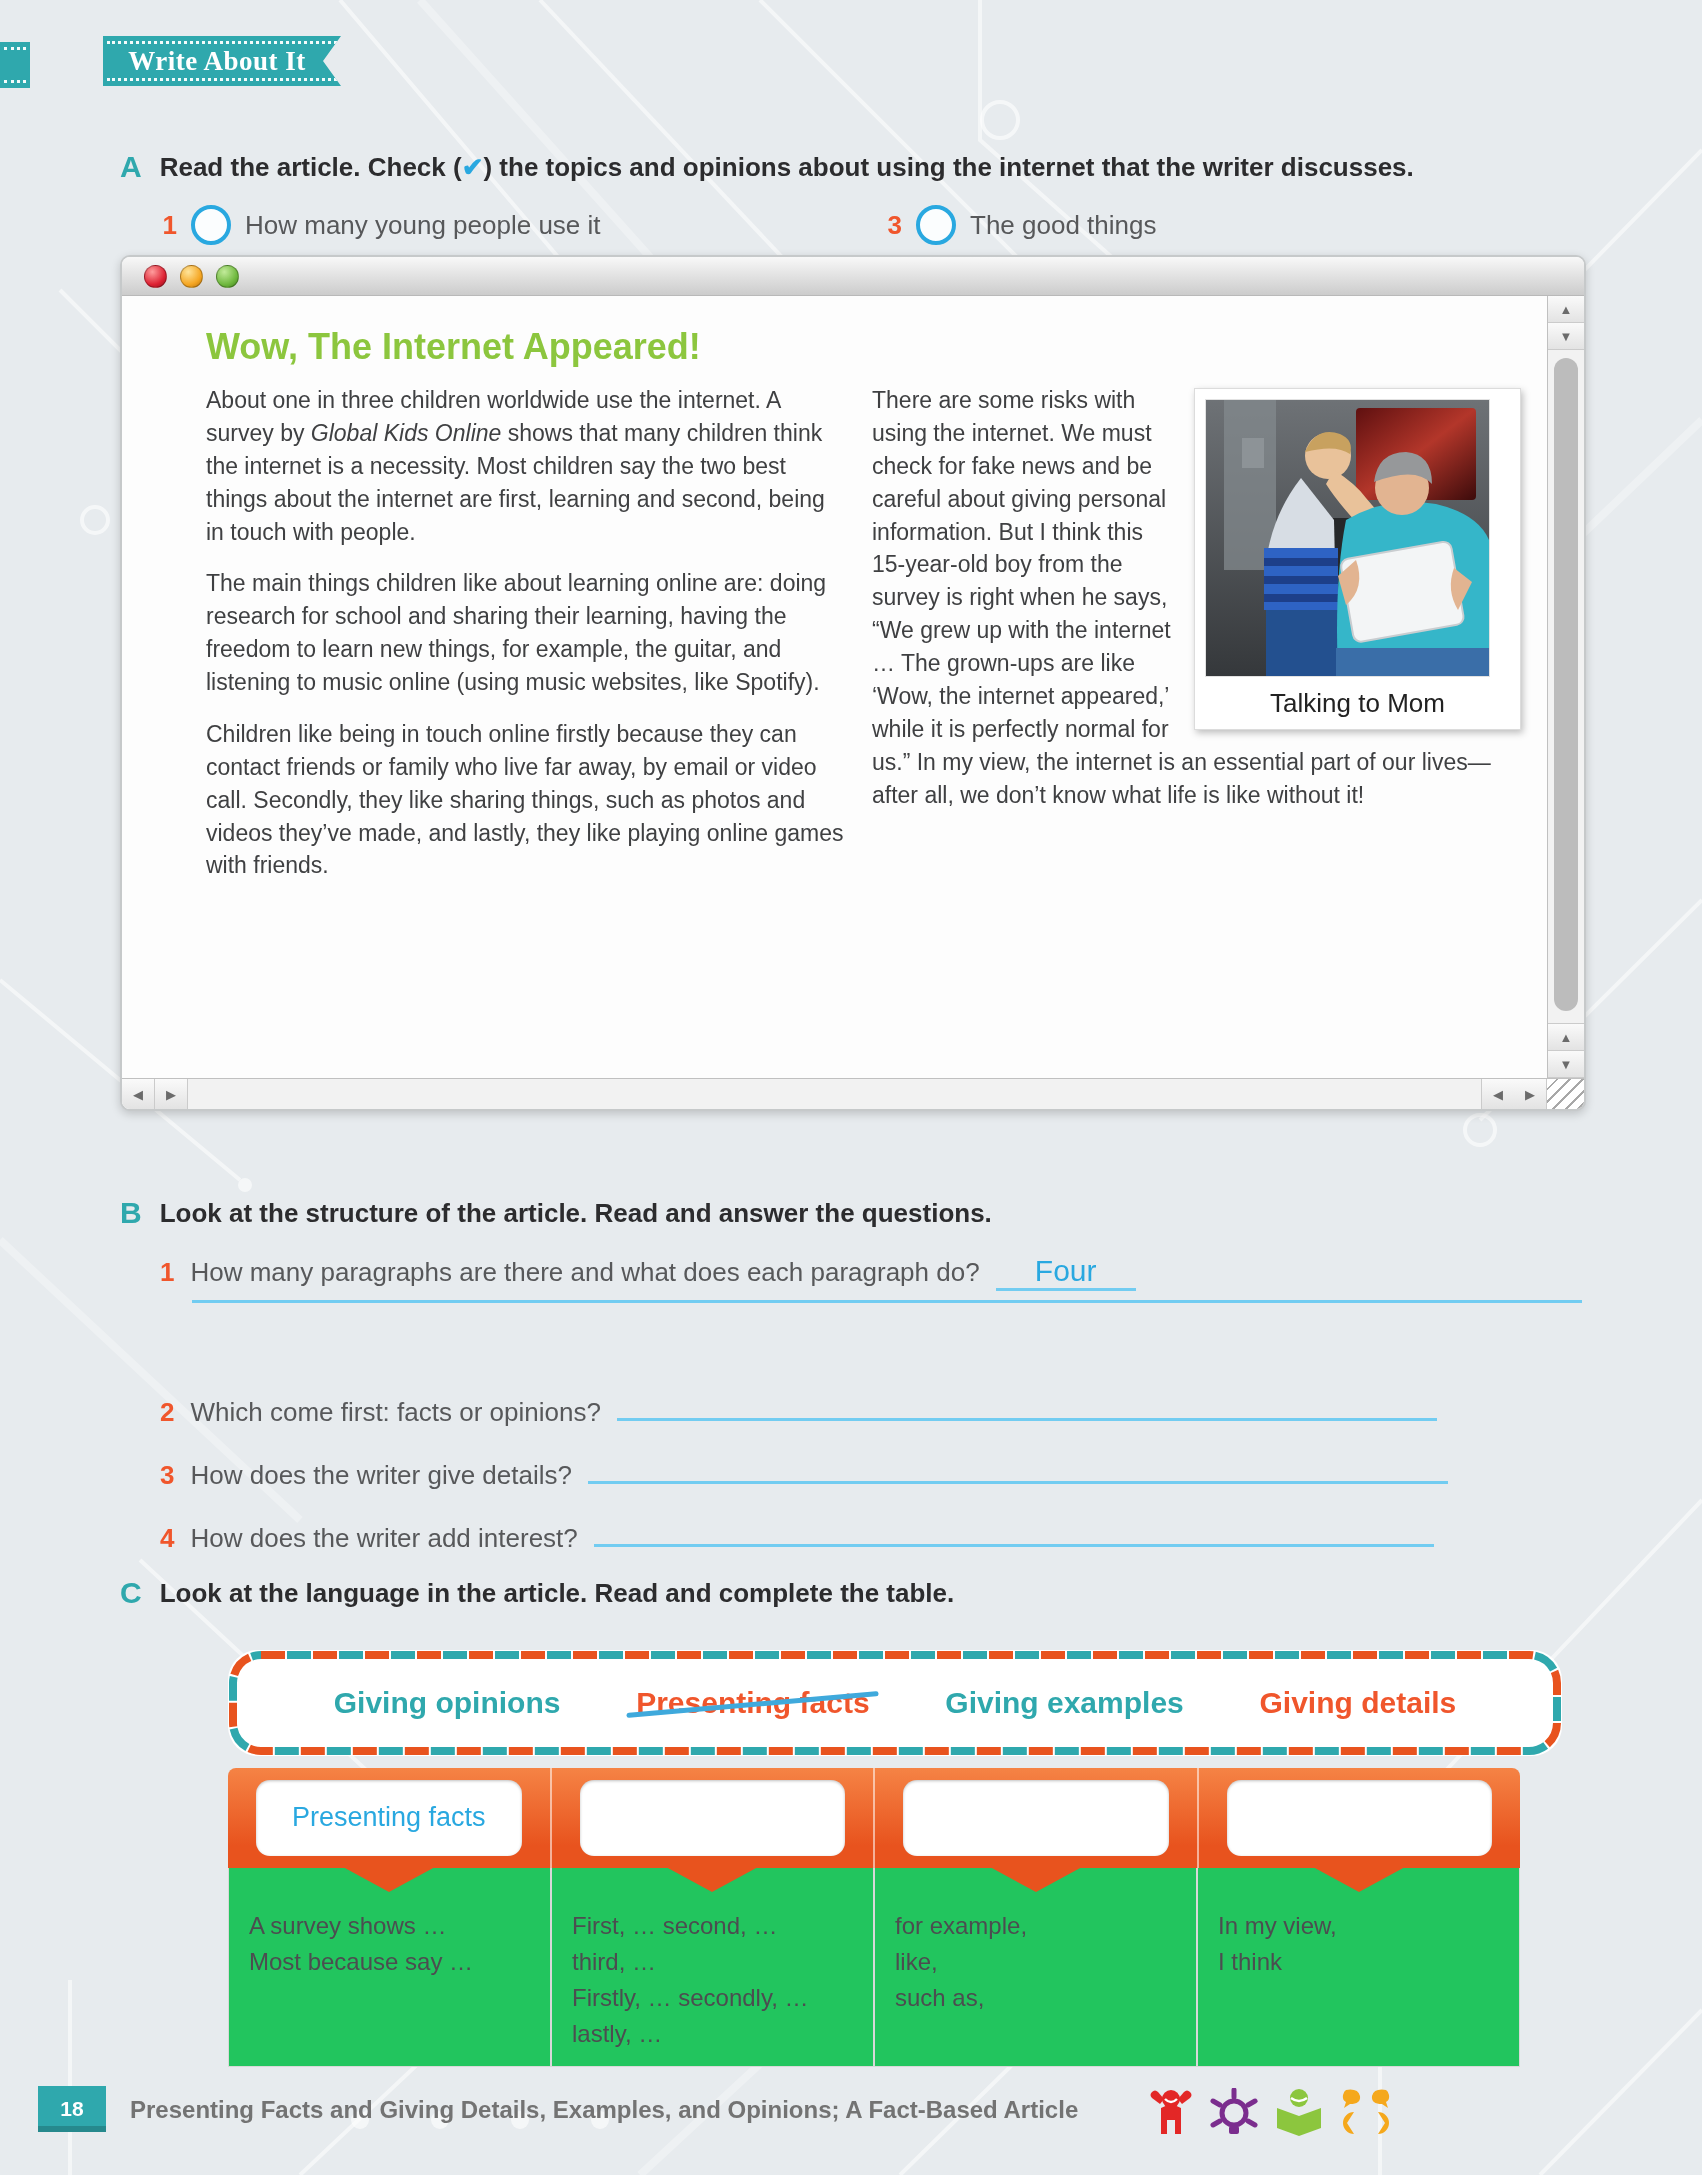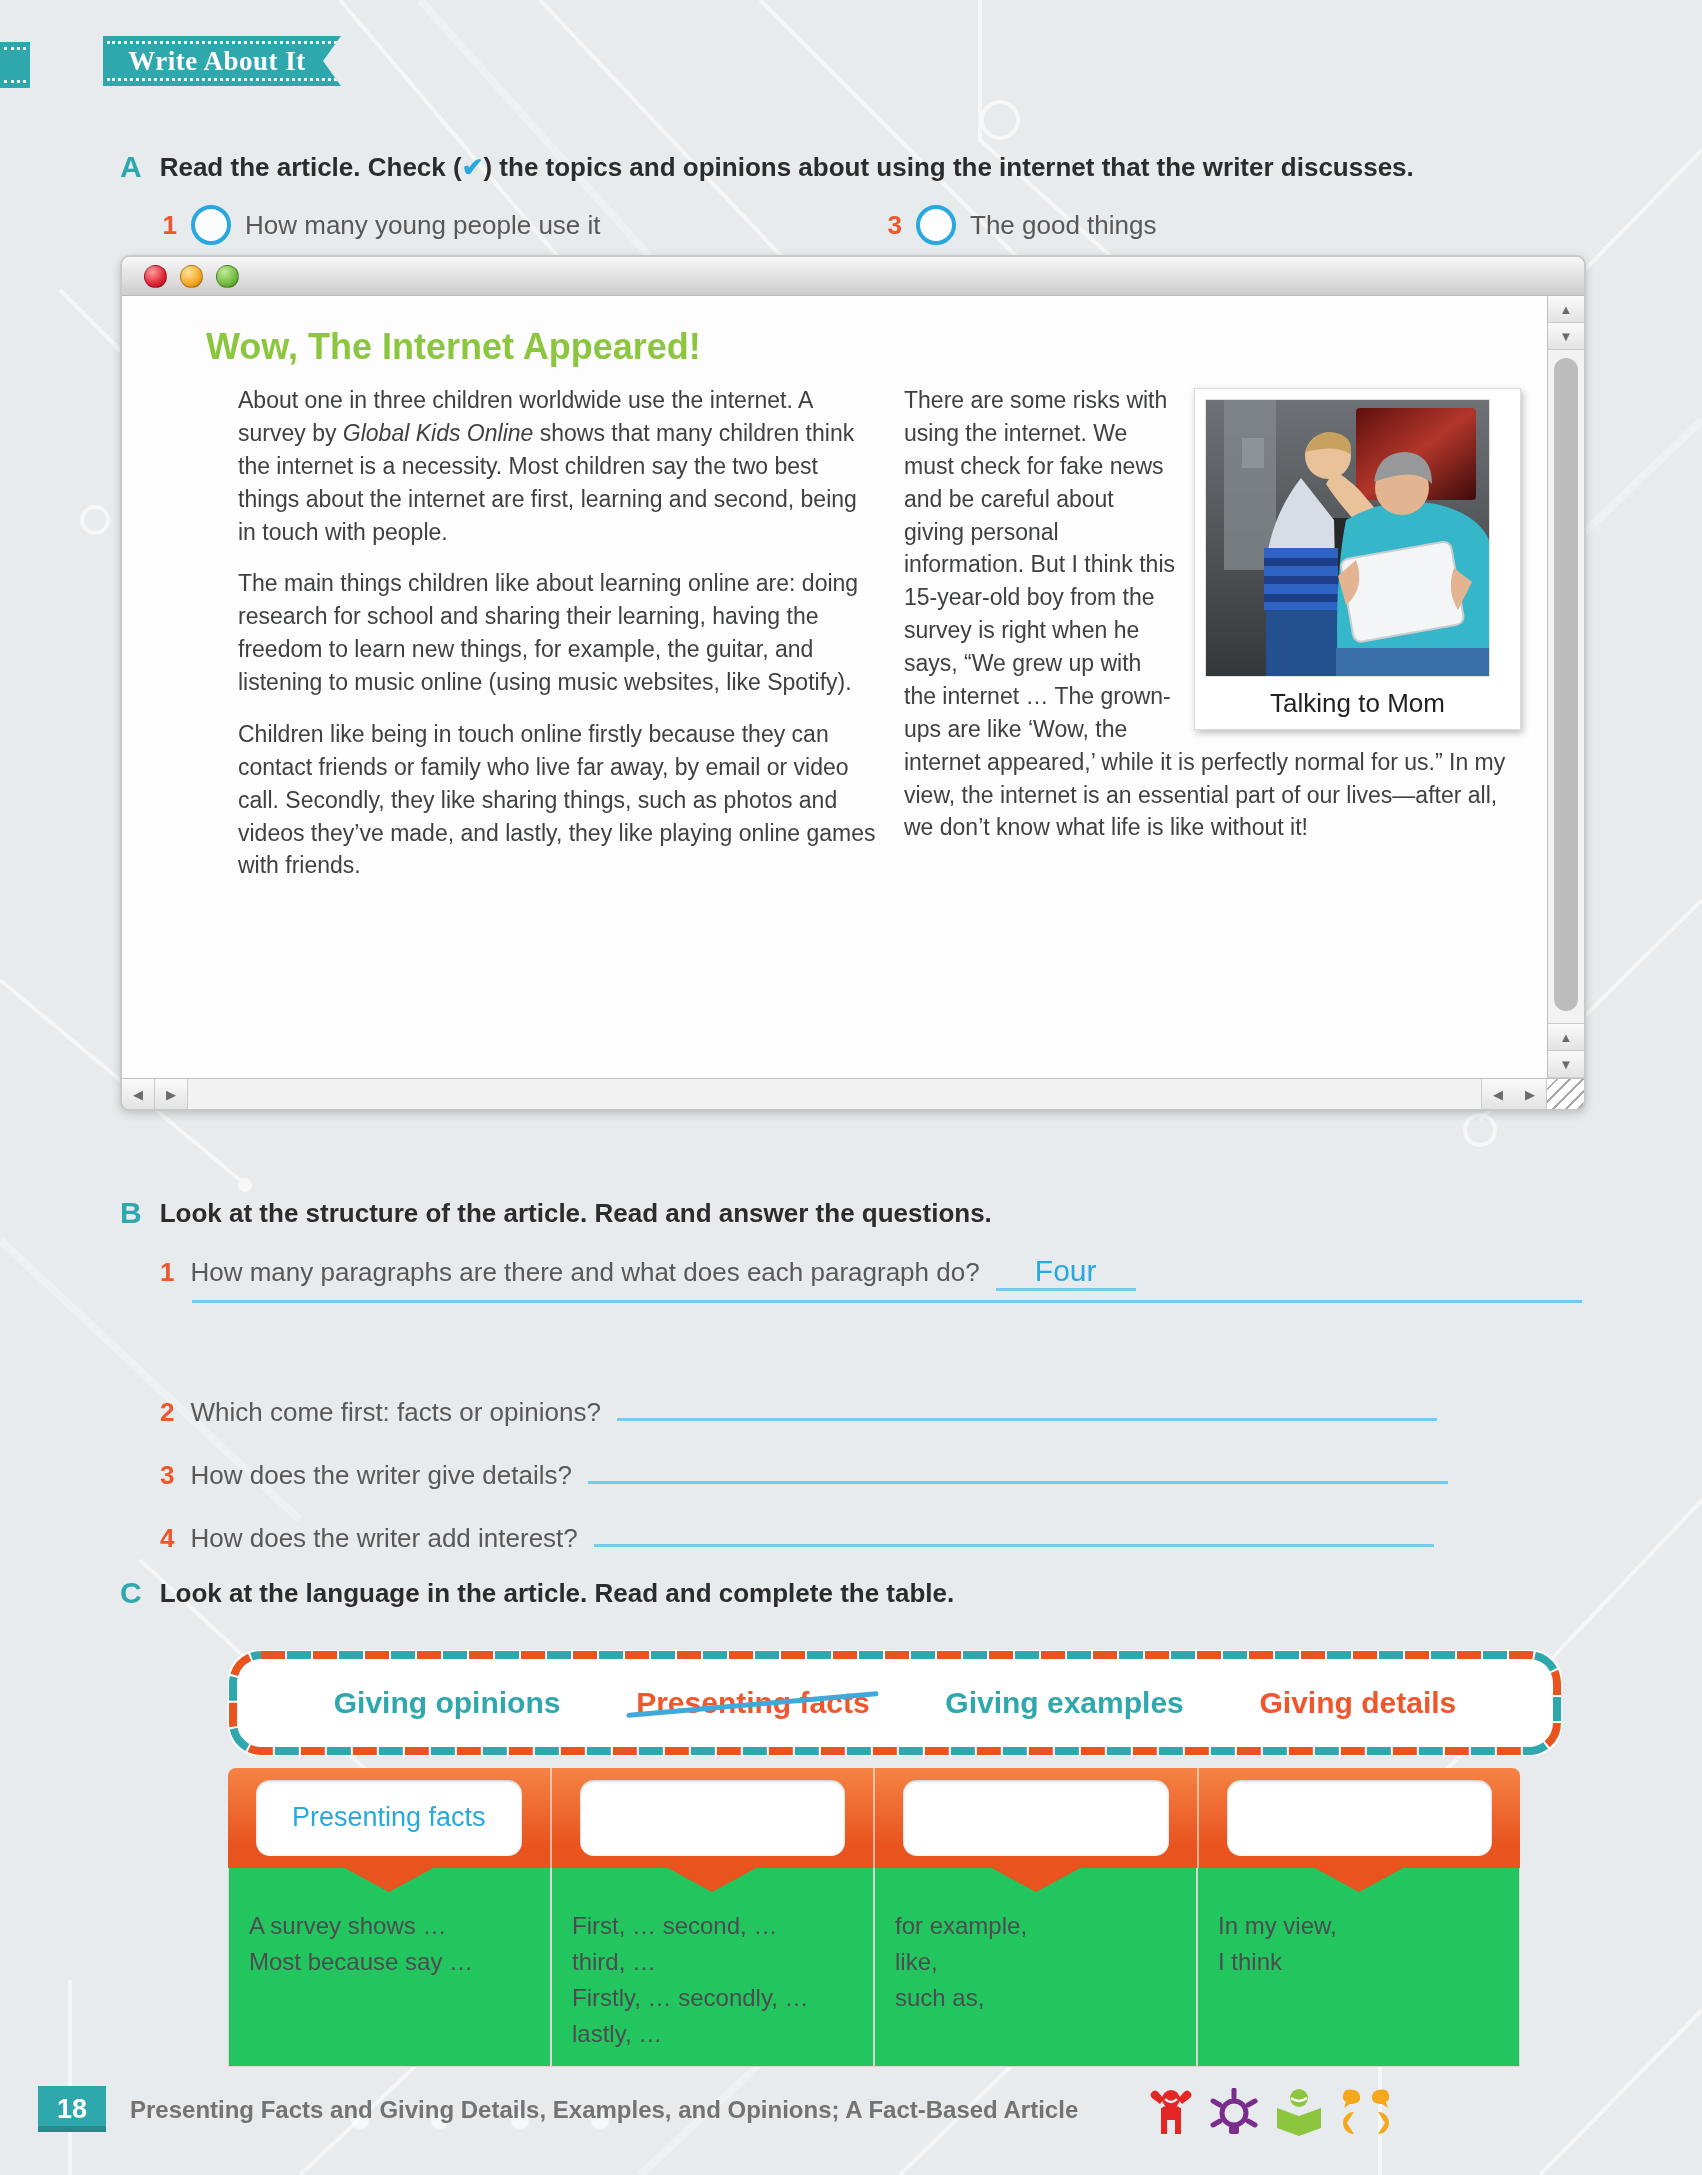--- a/index.html
+++ b/index.html
@@ -35,21 +35,21 @@
   .titlebar{height:38px;background:linear-gradient(#f8f8f8,#cccccc);border-bottom:1px solid #b9b9b9;
            display:flex;align-items:center;padding-left:22px;gap:13px;flex:0 0 auto;}
   .light{width:21px;height:21px;border-radius:50%;border:1px solid rgba(0,0,0,.25);}
   .light.red{background:radial-gradient(circle at 35% 28%,#ff9d9d,#dd2233 62%,#8f0d1a);}
   .light.yellow{background:radial-gradient(circle at 35% 28%,#ffe49a,#f5a623 62%,#b36d08);}
   .light.green{background:radial-gradient(circle at 35% 28%,#c2eb9a,#6fb83e 62%,#3f7d19);}
   .win-body{flex:1;display:flex;min-height:0;}
   .win-content{flex:1;padding:16px 26px 0 84px;min-width:0;}
   .art-title{font-size:36px;font-weight:700;color:#8cc63e;margin:14px 0 16px 0;}
   .cols{display:flex;gap:26px;}
-  .colL{width:640px;flex:0 0 auto;margin-left:32px;}
+  .colL{width:640px;flex:0 0 auto;}
   .colR{flex:1;min-width:0;}
   .art p{font-size:23px;line-height:1.43;color:#3f4042;margin:0 0 19px 0;}
   .polaroid{float:right;width:305px;margin:4px 0 10px 18px;background:#fff;border:1px solid #dcdcdc;
             box-shadow:2px 3px 7px rgba(0,0,0,.25);padding:10px 10px 0 10px;}
   .photo{width:283px;height:276px;display:block;border:1px solid #e2e2e2;}
   .photo-caption{height:52px;display:flex;align-items:center;justify-content:center;
             font-size:26px;color:#222;}
 
   .vscroll{flex:0 0 36px;border-left:1px solid #c0c0c0;background:#f2f2f2;display:flex;flex-direction:column;}
   .sbtn{flex:0 0 26px;border-bottom:1px solid #cbcbcb;display:flex;align-items:center;justify-content:center;
@@ -94,21 +94,21 @@
   .hbox{position:absolute;left:28px;right:28px;top:12px;bottom:12px;background:#fff;border-radius:14px;
           display:flex;align-items:center;justify-content:center;text-align:center;
           font-size:27px;line-height:1.15;color:#29a8e0;box-shadow:0 1px 3px rgba(0,0,0,.25) inset;}
   .tbody{display:flex;}
   .bcell{flex:1;background:#22c55e;border:1px solid #d8d8d8;border-top:none;min-height:186px;
          padding:40px 18px 14px 20px;box-sizing:border-box;}
   .bcell .line{font-size:24px;color:#4c4d50;line-height:1.5;}
 
   
   .pg-tab{left:38px;top:2086px;width:68px;height:46px;background:#2fa8ad;color:#fff;
-          display:flex;align-items:center;justify-content:center;font-size:27px;font-weight:700;
+          display:flex;align-items:center;justify-content:center;font-size:21px;font-weight:700;
           box-shadow:inset 0 -6px 0 rgba(0,0,0,.18);}
   .foot-text{left:130px;top:2096px;font-size:24px;font-weight:700;color:#737373;}
   .foot-icons{left:1148px;top:2088px;display:flex;gap:16px;align-items:center;}
 </style>
 </head>
 <body>
 <div class="page">
 
 <svg class="bg" width="1702" height="2175" viewBox="0 0 1702 2175">
   <g stroke="#ffffff" fill="none" stroke-width="4" opacity="0.55">

